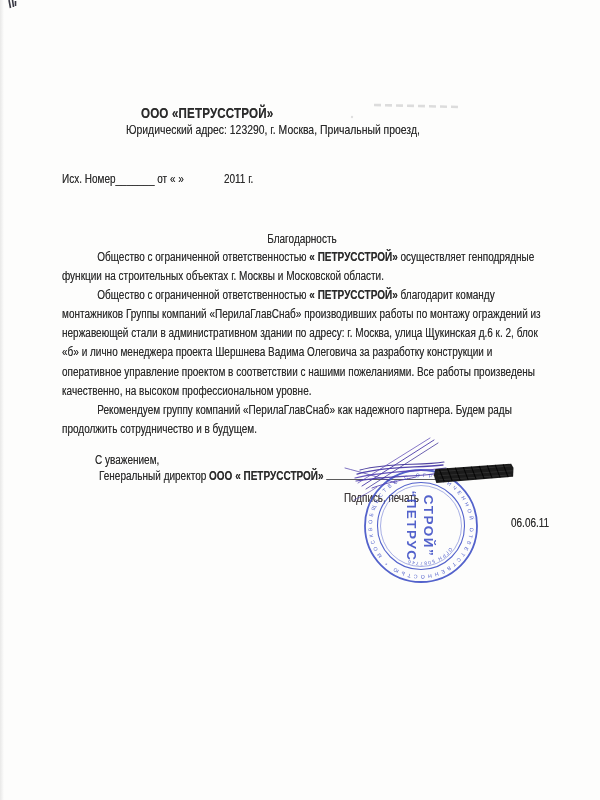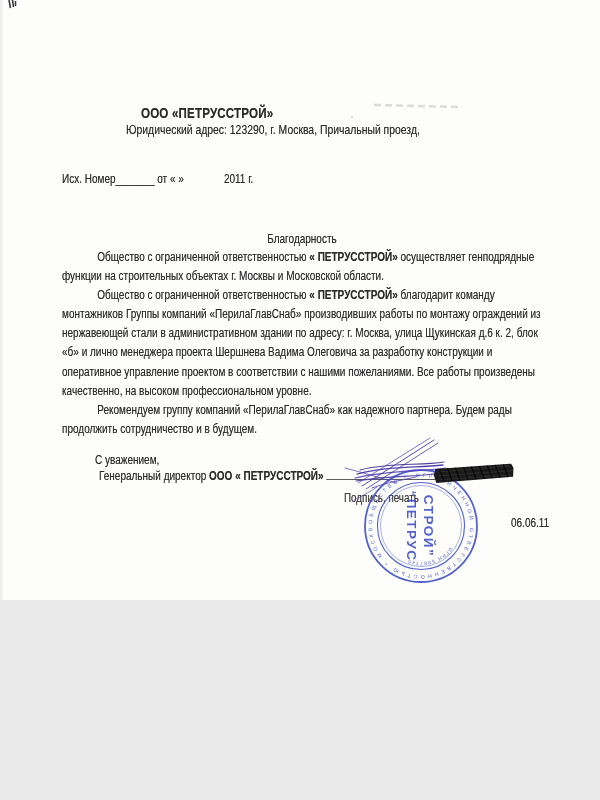--- a/index.html
+++ b/index.html
@@ -1,17 +1,17 @@
 <!DOCTYPE html>
 <html><head>
 <meta charset="utf-8">
 <style>
   html,body{margin:0;padding:0;background:#e9e9e9;}
   .page{
-    position:relative;width:600px;height:600px;margin:0 auto;
+    position:relative;width:600px;height:800px;margin:0 auto;
     background:#fdfdfc;overflow:hidden;
     font-family:"Liberation Sans",sans-serif;color:#2b2b2b;
   }
   .edge-shade{position:absolute;left:0;top:0;width:4px;height:100%;
     background:linear-gradient(to right,rgba(185,185,185,.30),rgba(185,185,185,0));}
   
   .tx{position:absolute;transform:scaleX(0.8);transform-origin:0 0;white-space:nowrap;
       text-shadow:0 0 .4px rgba(45,45,45,.55);}
   .company{left:141px;top:105px;font-size:14.5px;font-weight:bold;letter-spacing:.2px;}
   .address{left:126px;top:122px;font-size:13px;}

